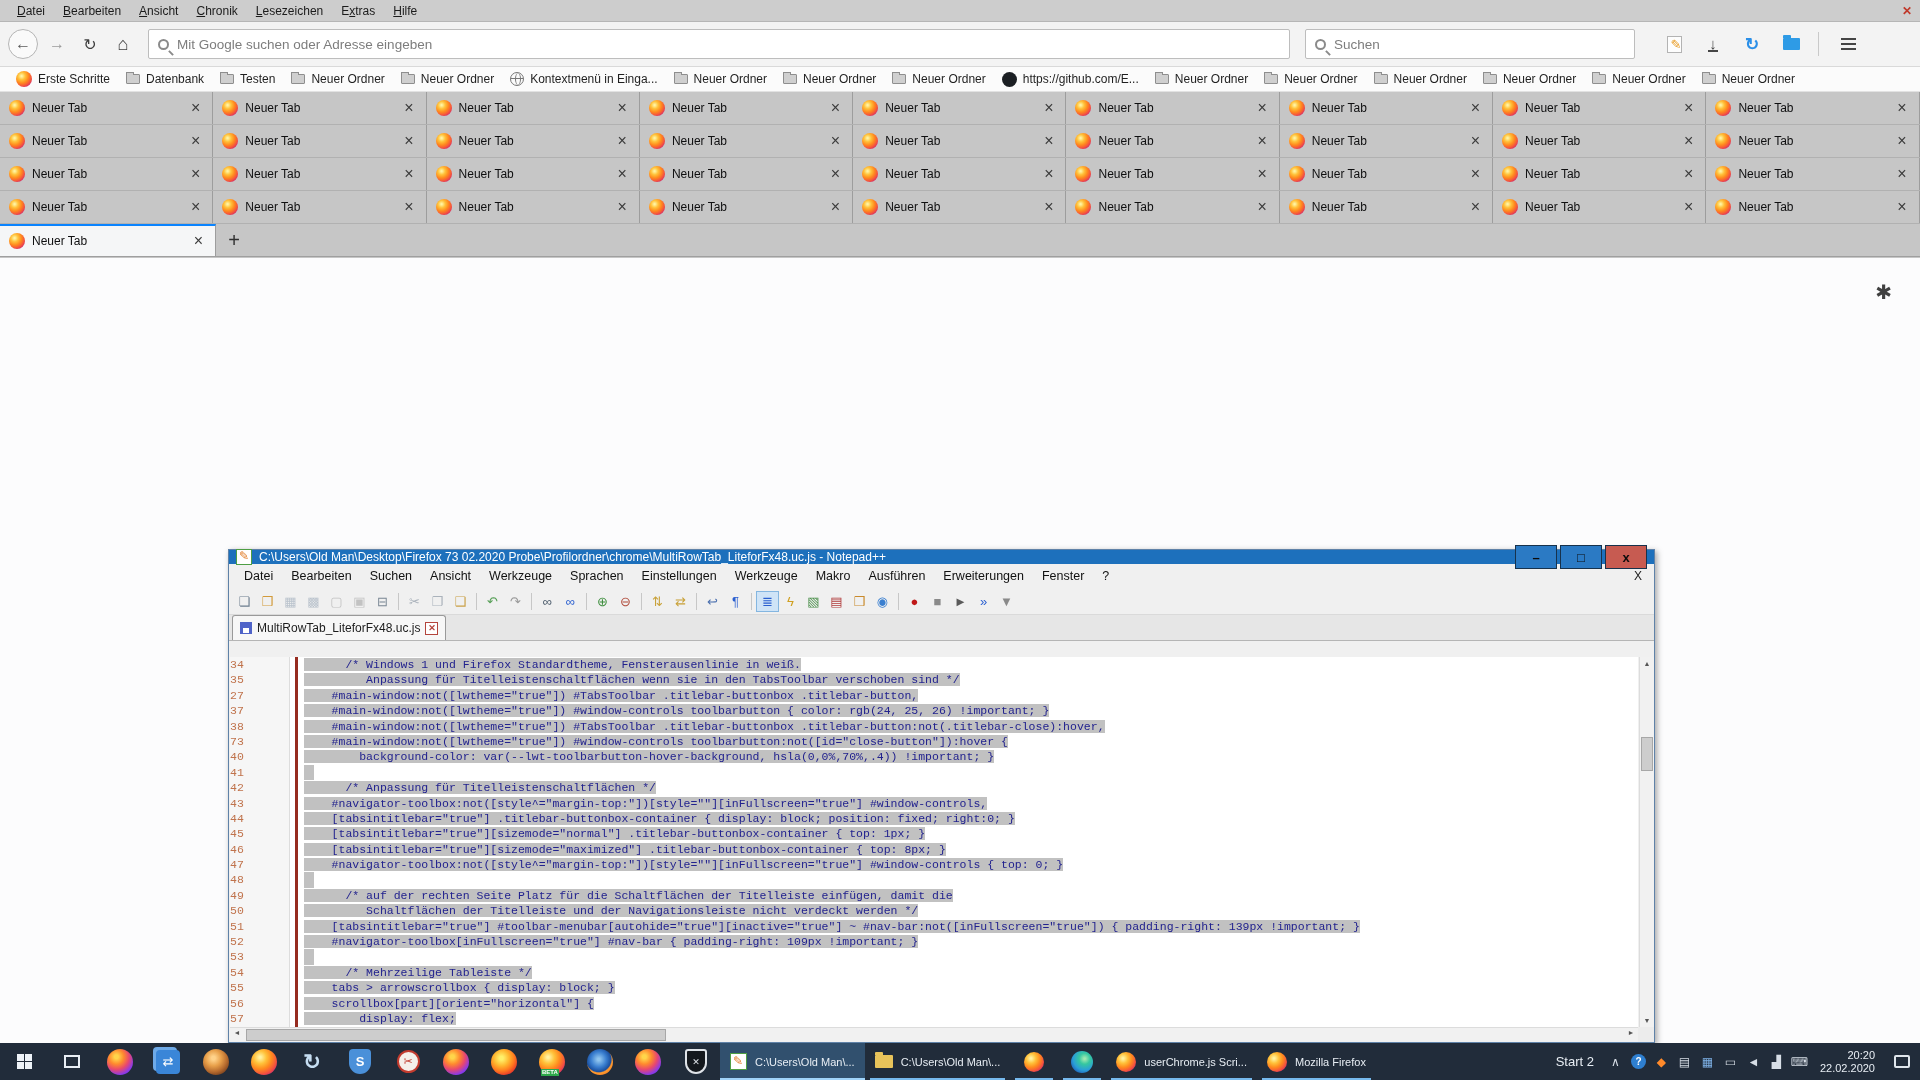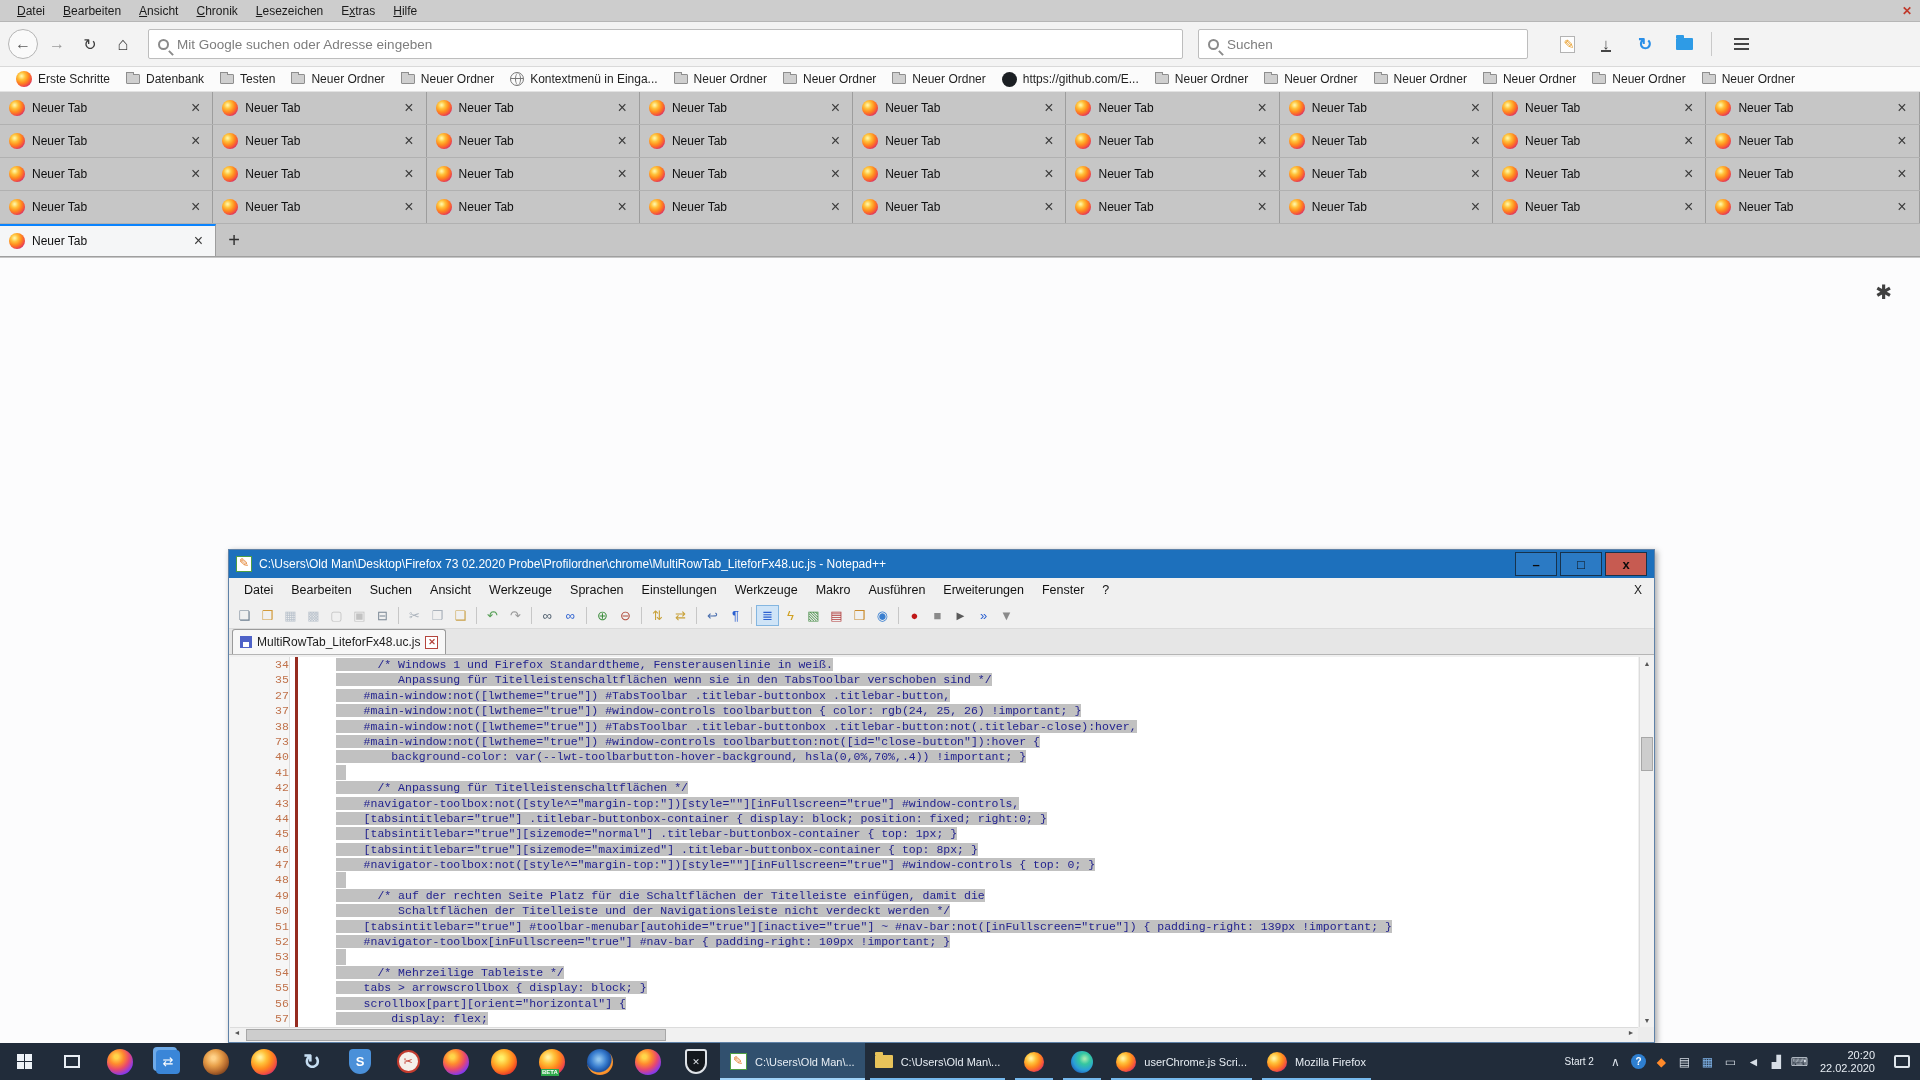--- a/index.html
+++ b/index.html
@@ -15,21 +15,21 @@
   .mb-item u { text-decoration:underline; }
   .ff-menubar-close { margin-left:auto; margin-right:8px; color:#c0392b; font-weight:bold; font-size:12px; }
 
   .ff-navbar { position:absolute; left:0; top:22px; width:100%; height:45px; background:#f3f3f3;
     border-bottom:1px solid #d9d9d9; display:flex; align-items:center; padding:0 8px; gap:5px; }
   .nav-btn { width:28px; height:28px; display:flex; align-items:center; justify-content:center;
     font-size:16px; color:#5a5a5a; }
   .nav-back { width:30px; height:30px; border:1px solid #b5b5b5; border-radius:50%; background:#fafafa; }
   .urlbar, .searchbar { height:30px; background:#fff; border:1px solid #bdbdbd; border-radius:2px;
     display:flex; align-items:center; padding:0 9px; gap:8px; }
-  .urlbar { width:1035px; margin-left:6px; }
+  .urlbar { width:1142px; margin-left:6px; }
   .searchbar { width:330px; margin-left:10px; }
   .urlbar input, .searchbar input { border:none; outline:none; flex:1; font-size:13.5px; color:#3a3a3a;
     font-family:"Liberation Sans",sans-serif; background:transparent; }
   .urlbar input::placeholder, .searchbar input::placeholder { color:#7d7d7d; }
   .mag { width:11px; height:11px; border:2px solid #8a8a8a; border-radius:50%; position:relative; flex:0 0 auto; }
   .mag::after { content:""; position:absolute; width:2px; height:6px; background:#8a8a8a;
     transform:rotate(-45deg); left:10px; top:9px; }
   .act-btn { width:32px; height:30px; display:flex; align-items:center; justify-content:center; margin-left:2px; }
   .icon-note { width:15px; height:17px; background:#fdfdfd; border:1px solid #b3b3b3; position:relative; }
   .icon-note::after { content:"✎"; position:absolute; color:#e8991e; font-size:13px; left:3px; top:0px; }
@@ -61,21 +61,21 @@
   .tab-close { margin-left:auto; font-size:16px; color:#3c3c3c; line-height:14px; padding:0 3px; }
   .ff-tab.active { flex:0 0 216px; background:#f5f6f7; border-top:2px solid #0a84ff; border-right:1px solid #9d9d9d; }
   .newtab-btn { width:36px; display:flex; align-items:center; justify-content:center; font-size:20px; color:#2f2f2f; }
 
   .ff-content { position:absolute; left:0; top:258px; width:100%; height:785px; background:#fcfcfd; }
   .gear { position:absolute; top:22px; right:28px; font-size:20px; color:#404040; }
 
   
   .npp { position:absolute; left:228px; top:549px; width:1427px; height:494px; background:#f0f0f0;
     border:1px solid #5f82a8; box-shadow:2px 2px 6px rgba(0,0,0,.35); }
-  .npp-titlebar { height:28px; background:#1d70bc; display:flex; align-items:center; padding:0 7px; gap:7px;justify-content:flex-end; }
+  .npp-titlebar { height:14px; background:#1d70bc; display:flex; align-items:center; padding:0 7px; gap:7px;justify-content:flex-end; }
   .npp-appicon { width:16px; height:16px; background:#fff; border:1px solid #4e9e44; position:relative; flex:0 0 auto; }
   .npp-appicon::after { content:"✎"; position:absolute; color:#e07820; font-size:12px; left:2px; top:-1px; }
   .npp-title { color:#fff; font-size:12px; white-space:nowrap; overflow:hidden; }
   .npp-winbtns { margin-left:auto; display:flex; gap:3px; }
   .npp-winbtn { width:42px; height:24px; background:#2b7ac4; border:1px solid #17324c; color:#0c0c0c;
     display:flex; align-items:center; justify-content:center; font-size:13px; font-weight:bold; }
   .npp-winbtn.close { background:#c75b51; }
   .npp-menubar { height:24px; background:#f0f0f0; display:flex; align-items:center; padding-left:6px;
     font-size:12.5px; color:#111; }
   .npp-menu-item { padding:3px 9px; }
@@ -92,21 +92,21 @@
   .floppy { width:12px; height:12px; background:#4f63c8; position:relative; }
   .floppy::after { content:""; position:absolute; left:3px; bottom:1px; width:6px; height:5px; background:#fff; }
   .npp-tab-close { width:13px; height:13px; border:1px solid #b4443c; background:#fff; color:#b4443c;
     font-size:9px; line-height:11px; text-align:center; font-weight:bold; }
 
   .npp-editor { position:absolute; left:1px; top:107px; right:16px; bottom:15px; background:#fff;
     overflow:hidden; font-family:"Liberation Mono","DejaVu Sans Mono",monospace; font-size:11.5px; }
   .gutter-bg { position:absolute; left:0; top:0; bottom:0; width:60px; background:#f6f6f6; border-right:1px solid #ddd; }
   .red-margin { position:absolute; left:65px; top:0; bottom:0; width:3px; background:#962c20; }
   .code-row { display:flex; height:15.4px; line-height:15.4px; position:relative; }
-  .ln { flex:0 0 50px; text-align:center; padding-right:10px; color:#c0734c;margin-left:32px; }
+  .ln { flex:0 0 50px; text-align:left; padding-right:10px; color:#c0734c; }
   .code-text { padding-left:24px; white-space:pre; }
   .sel { background:#c1c1c1; color:#22228e; }
   .sel.stub { display:inline-block; width:10px; height:15.4px; }
 
   .npp-vscroll { position:absolute; right:0; top:107px; bottom:15px; width:15px; background:#f1f1f1; border-left:1px solid #dcdcdc; }
   .npp-vscroll .arr { position:absolute; left:0; width:100%; text-align:center; font-size:7px; color:#555; }
   .npp-vscroll .arr.up { top:3px; } .npp-vscroll .arr.down { bottom:3px; }
   .v-thumb { position:absolute; left:1px; right:1px; top:80px; height:34px; background:#cdcdcd; border:1px solid #a7a7a7; }
   .npp-hscroll { position:absolute; left:1px; right:16px; bottom:0; height:15px; background:#f1f1f1; border-top:1px solid #dcdcdc; }
   .npp-hscroll .arr { position:absolute; top:1px; font-size:7px; color:#555; width:14px; text-align:center; }
@@ -147,21 +147,21 @@
   .shield-dark { width:22px; height:25px; background:#14181d; border:2px solid #dfe3e8; border-radius:3px 3px 11px 11px;
     color:#dfe3e8; font-size:9px; display:flex; align-items:center; justify-content:center; }
   .npp-task-icon { width:17px; height:17px; background:#fff; border:1px solid #4e9e44; position:relative; flex:0 0 auto; }
   .npp-task-icon::after { content:"✎"; position:absolute; color:#e07820; font-size:12px; left:2px; top:0px; }
   .tb-folder { width:18px; height:13px; background:#e8c35a; border-radius:1px; position:relative; flex:0 0 auto; }
   .tb-folder::before { content:""; position:absolute; top:-3px; left:0; width:8px; height:3px; background:#e8c35a; border-radius:1px 1px 0 0; }
   .fx18 { width:20px; height:20px; border-radius:50%; flex:0 0 auto;
     background:radial-gradient(circle at 35% 32%, #fff2a0 4%, #ffc23a 26%, #ff8a1e 48%, #f5533d 68%, #c3227c 86%, #8a35d8 100%); }
   .edge-icon { width:22px; height:22px; border-radius:50%; flex:0 0 auto;
     background:radial-gradient(circle at 62% 35%, #9fe8b0 4%, #35c7a0 28%, #2a9ed8 58%, #1f5fb8 82%, #15408e 100%); }
-  .start2 { margin-left:auto; display:flex; align-items:center; padding:0 10px; font-size:10px; flex:0 0 auto; }
+  .start2 { margin-left:auto; display:flex; align-items:center; padding:0 10px; font-size:13px; flex:0 0 auto; }
   .tray { display:flex; align-items:center; flex:0 0 auto; }
   .tray-ic { width:23px; display:flex; align-items:center; justify-content:center; font-size:12px; color:#d7dee6; }
   .tray-ic.help span { width:15px; height:15px; border-radius:50%; background:#2e7fd0; color:#fff; font-size:10px;
     font-weight:bold; display:flex; align-items:center; justify-content:center; }
   .tray-ic.flame { color:#ff8a2a; }
   .tray-ic.blue { color:#7fb3e8; }
   .clock { display:flex; flex-direction:column; justify-content:center; align-items:flex-end; padding:0 9px;
     font-size:11px; line-height:13px; flex:0 0 auto; }
   .notif { width:36px; display:flex; align-items:center; justify-content:center; flex:0 0 auto; }
   .notif span { width:16px; height:13px; border:2px solid #dfe6ec; border-radius:2px; }

